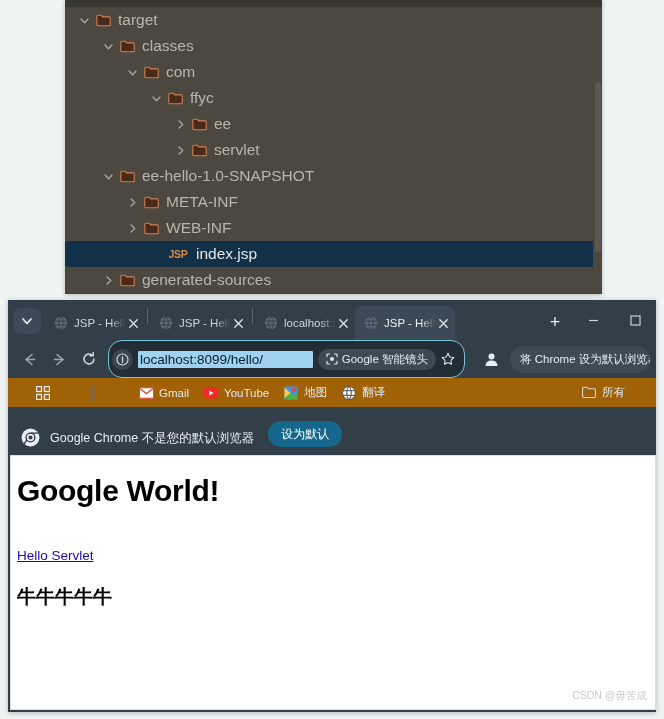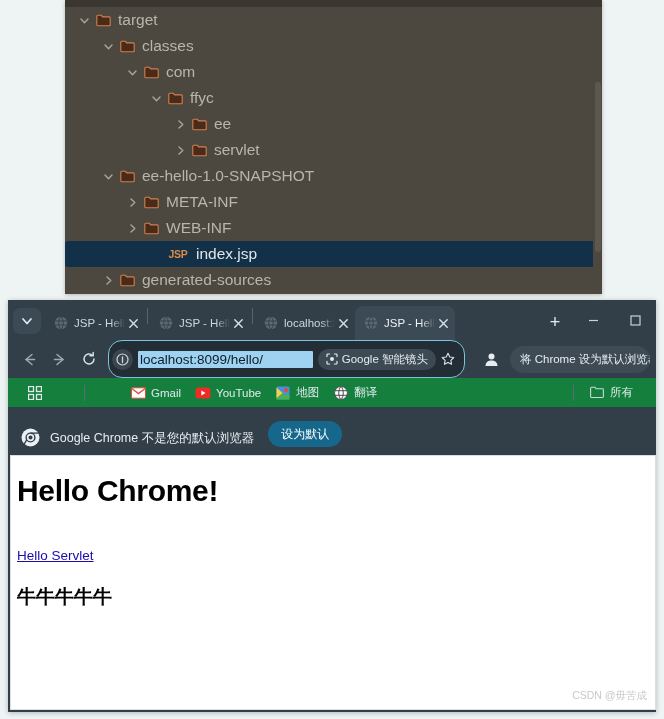--- a/index.html
+++ b/index.html
@@ -163,22 +163,22 @@
   }
   .default-pill {
     height: 27px; background: #3e4b55; border-radius: 14px;
     display: flex; align-items: center; padding: 0 10px;
     color: #e6ecf1; font-size: 11.5px; white-space: nowrap;
     flex: none; overflow: hidden; max-width: 140px;
   }
 
   
   .bookmarks {
-    height: 29px; background: #15803d;
-    display: flex; align-items: center; padding: 0 16px;
+    height: 29px; background: #a16207;
+    display: flex; align-items: center; padding: 0 24px;
     color: #e2e9ee; font-size: 11.5px; gap: 30px;
   }
   .bm-apps { width: 22px; display: flex; align-items: center; justify-content: center; color: #e2e9ee; }
   .bm-div { width: 1px; height: 16px; background: #5e6a74; margin: 0 8px; }
   .bm {
     display: flex; align-items: center; height: 22px; padding: 0 7px;
     white-space: nowrap; color: #e2e9ee;
   }
   .bm .bico { width: 16px; min-width: 16px; height: 16px; margin-right: 5px; display: flex; align-items: center; justify-content: center; }
   .bm-right { margin-left: auto; display: flex; align-items: center; overflow: hidden; }
@@ -578,20 +578,20 @@
           <path d="M5.7 11.8 L1.6 18.6" stroke="#323e48" stroke-width="1.3"></path>
         </svg>
       </div>
       <span>Google Chrome 不是您的默认浏览器</span>
       <div class="info-btn">设为默认</div>
     </div>
   </div>
 
   <div class="pagewrap">
     <div class="page">
-      <div class="h1">Hello Chrome!</div>
+      <div class="h1">Google World!</div>
       <a class="plink" href="#">Hello Servlet</a>
       <div class="h2cn">牛牛牛牛牛</div>
       <div class="watermark">CSDN @毋苦成</div>
     </div>
   </div>
 
 </div>
 
 </body></html>

